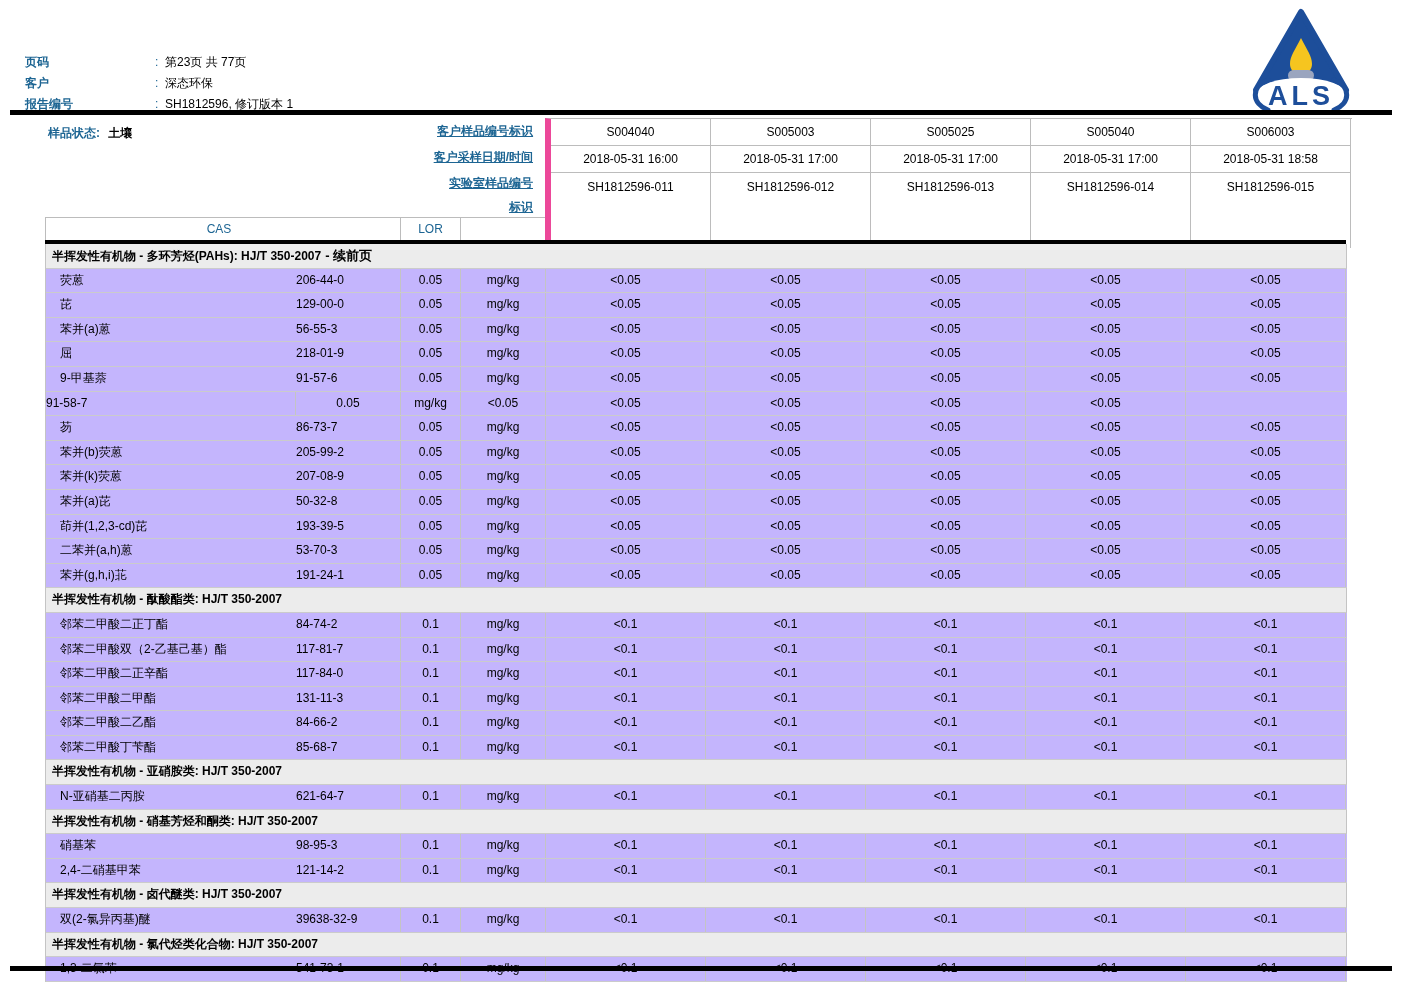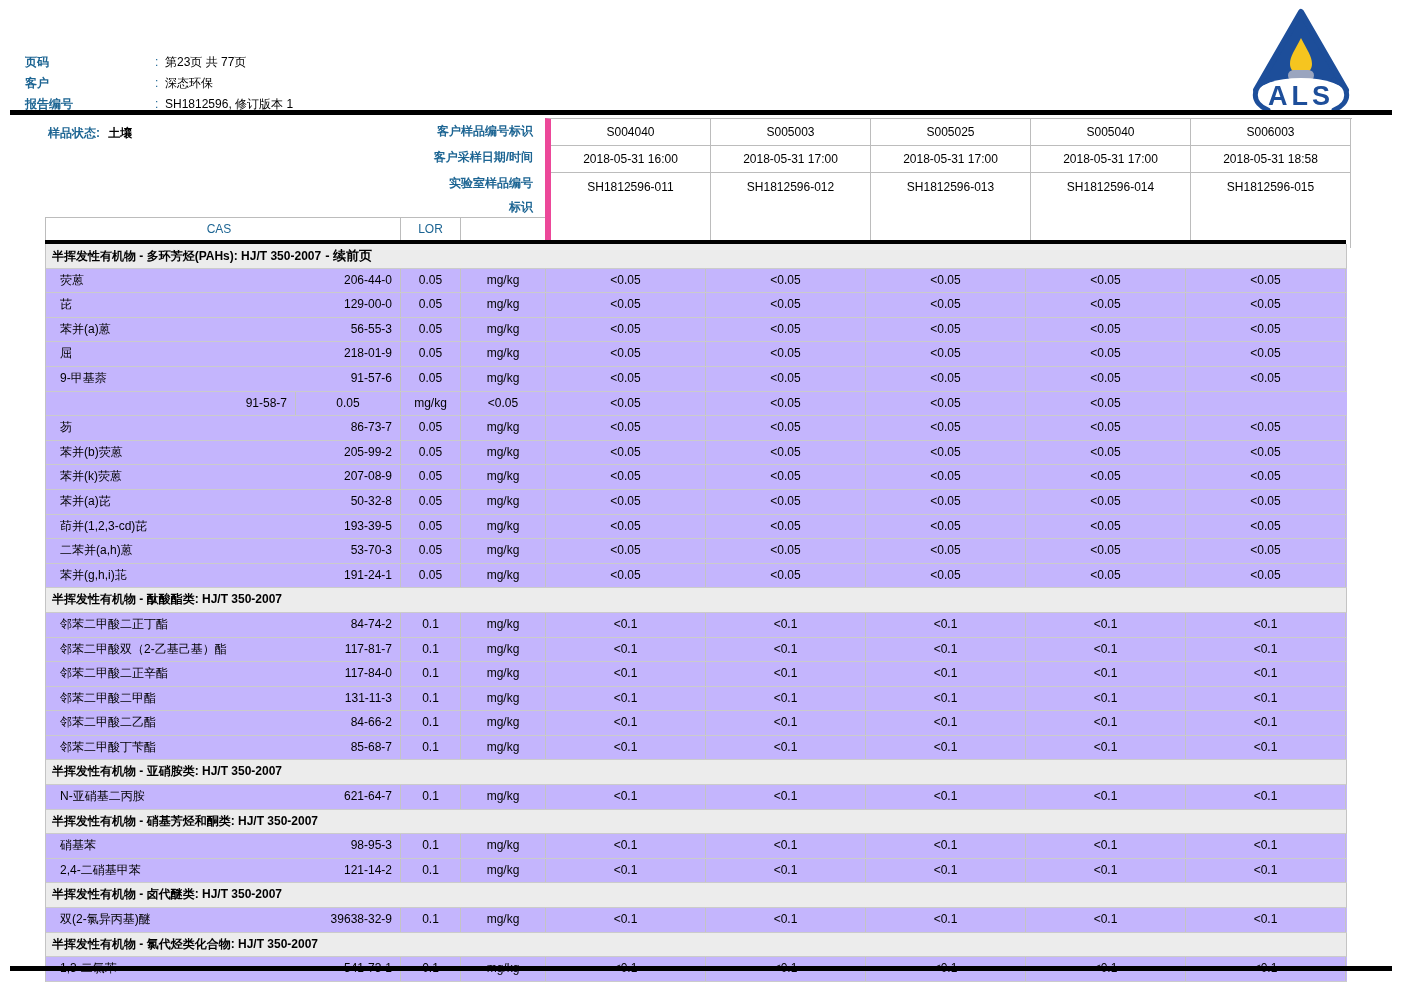--- a/index.html
+++ b/index.html
@@ -21,21 +21,21 @@
   .rule{position:absolute;background:#000;}
   .rule-top{left:10px;top:110px;width:1382px;height:5px;}
   .rule-mid{left:45px;top:240px;width:1301px;height:4px;}
   .rule-bot{left:10px;top:966px;width:1382px;height:5px;}
 
   
   .sample-status{position:absolute;left:48px;top:122px;height:22px;line-height:22px;font-weight:bold;}
   .sample-status .k{color:#1d6593;}
   .sample-status .v{color:#000;margin-left:5px;}
 
-  .hdr-labels{position:absolute;left:260px;top:118px;width:273px;text-align:right;color:#1d6593;font-weight:bold;}
+  .hdr-labels{position:absolute;left:260px;top:118px;width:273px;text-align:right;color:#1d6593;font-weight:bold;text-decoration:underline;}
   .hdr-labels div{height:26px;line-height:26px;}
   .hdr-labels div.short{height:22px;line-height:22px;}
 
   .caslor{position:absolute;left:45px;top:217px;width:500px;height:23px;
     display:grid;grid-template-columns:355px 60px 85px;
     border-top:1px solid #bcbcbc;border-left:1px solid #bcbcbc;
     color:#1d6593;line-height:23px;}
   .caslor .c1{text-align:center;padding-right:8px;border-right:1px solid #bcbcbc;}
   .caslor .c2{text-align:center;border-right:1px solid #bcbcbc;}
   .caslor .c3{text-align:center;font-weight:bold;border-right:1px solid #bcbcbc;margin-top:39px;}
@@ -48,21 +48,21 @@
   .scol .slab{height:68px;text-align:center;padding-top:7px;}
 
   
   .dtable{position:absolute;left:45px;top:244px;width:1301px;border-left:1px solid #c4c4c4;}
   .trow{display:grid;grid-template-columns:250px 105px 60px 85px repeat(5,160px);
     height:23.6px;line-height:23.6px;border-bottom:1px solid #cbcbcb;background:#c4b5fd;}
   .trow-section{display:block;height:23.6px;line-height:23.6px;border-bottom:1px solid #cbcbcb;
     background:#ececec;padding-left:6px;font-weight:bold;border-right:1px solid #c4c4c4;}
   .trow-section .suffix{font-size:13px;margin-left:4px;}
   .c-name{padding-left:14px;text-align:left;overflow:hidden;white-space:nowrap;}
-  .c-cas{text-align:right;padding-right:8px;border-right:1px solid #c4c4c4;}
+  .c-cas{padding-right:8px;border-right:1px solid #c4c4c4;}
   .c-lor{text-align:center;border-right:1px solid #c4c4c4;}
   .c-unit{text-align:center;border-right:1px solid #c4c4c4;}
   .c-val{text-align:center;border-right:1px solid #c4c4c4;}
 </style>
 </head>
 <body>
 
 <div class="top-labels">
   <div class="top-row">
     <span class="lbl">页码</span>

